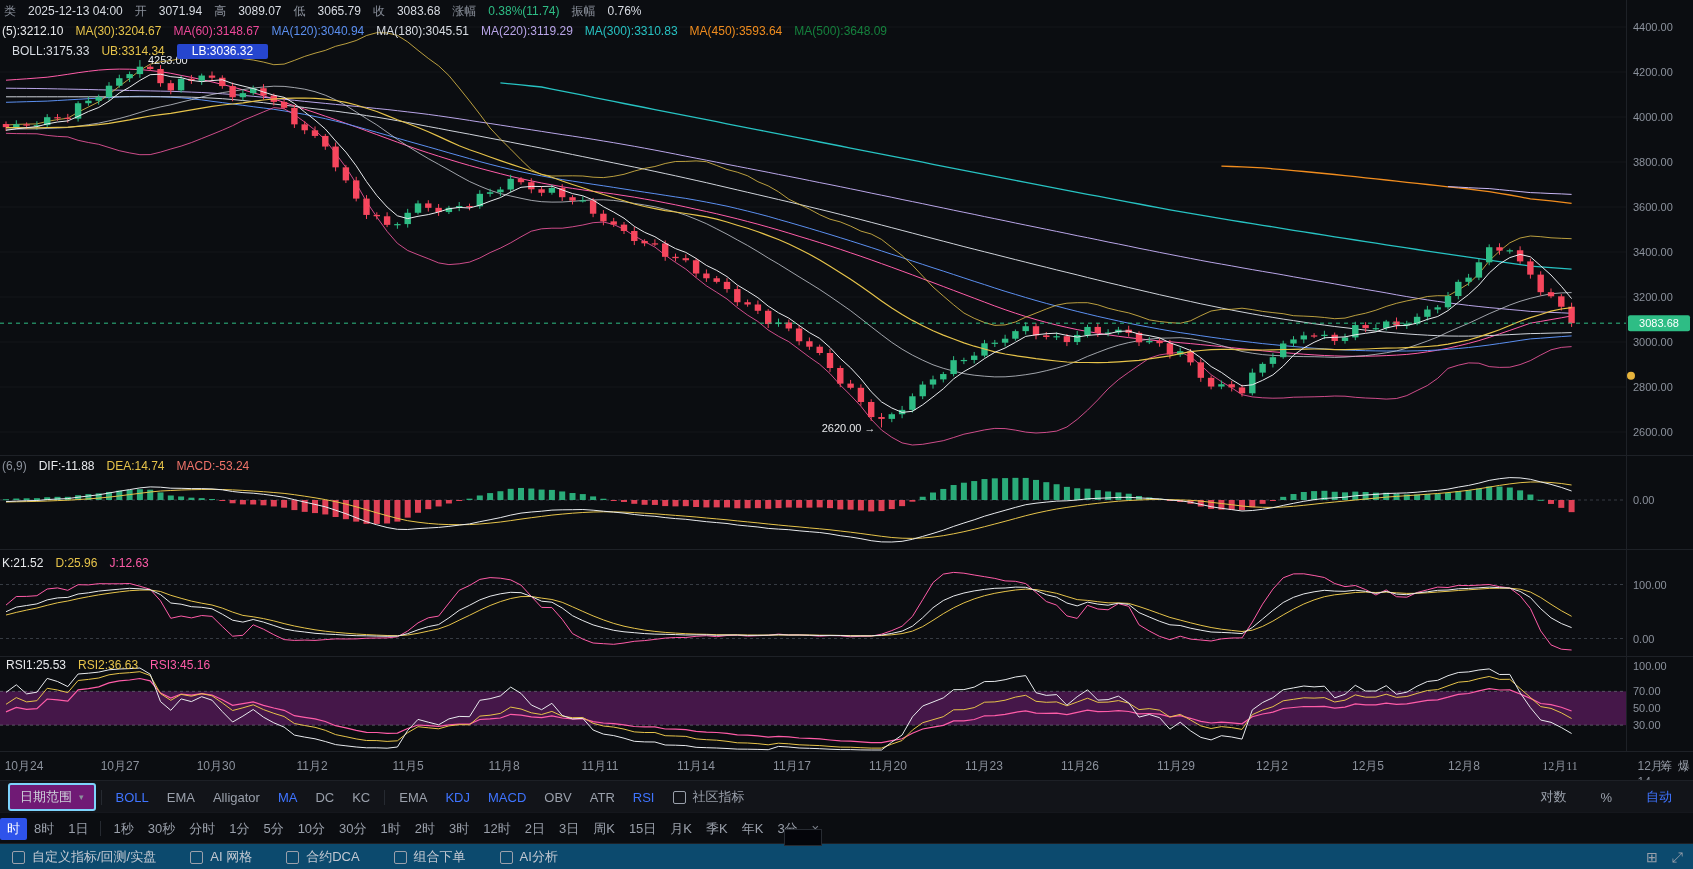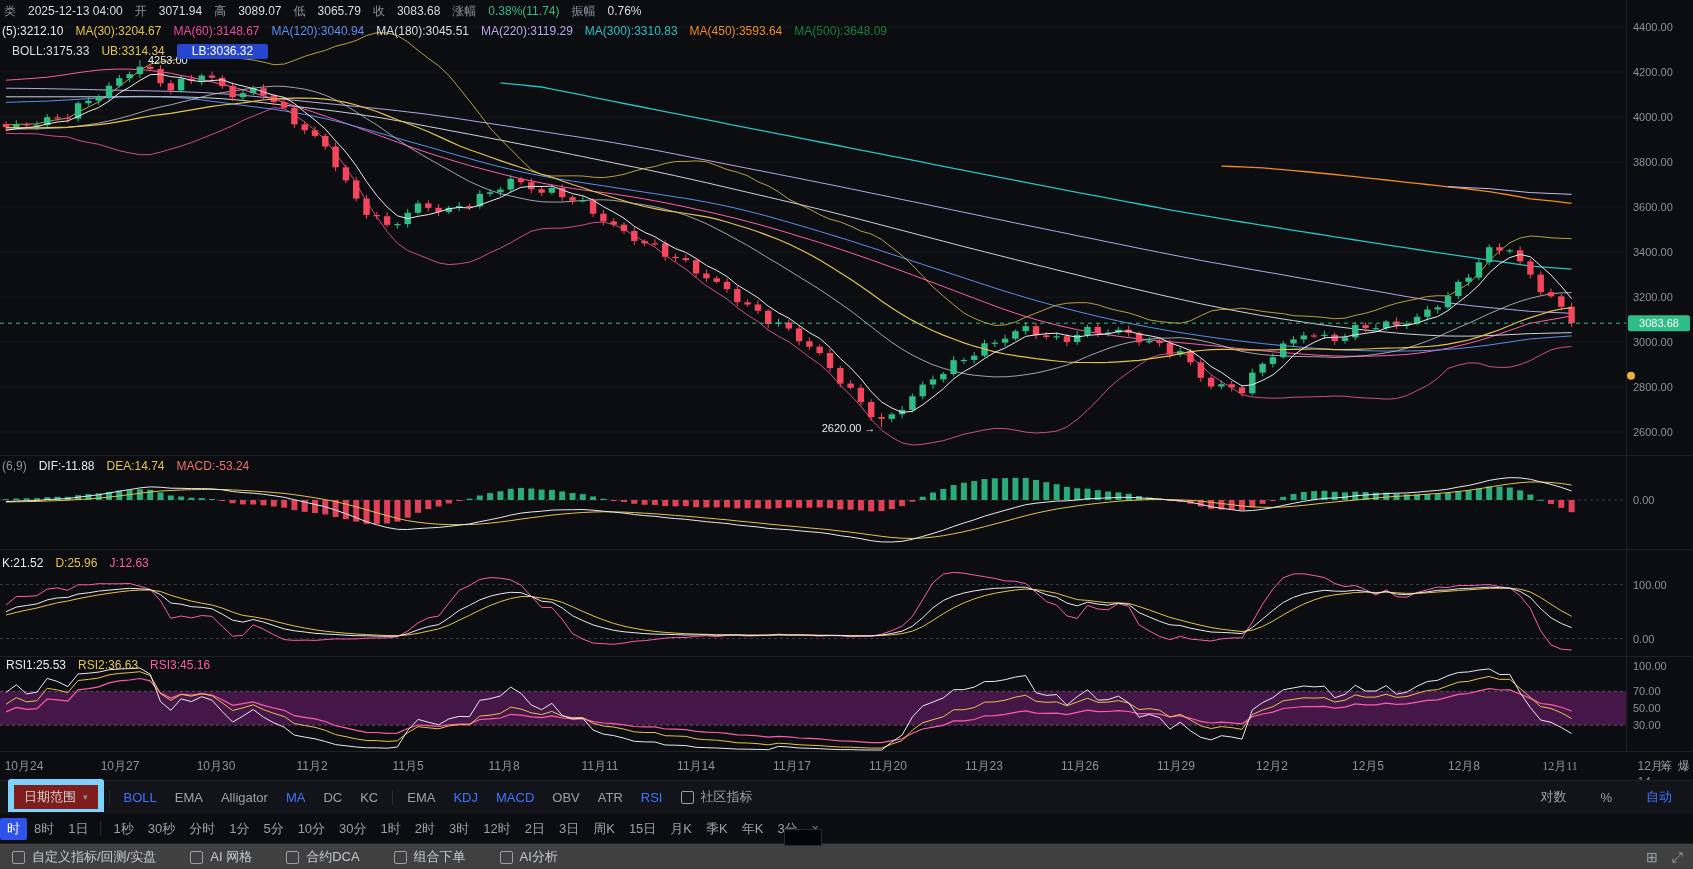--- a/index.html
+++ b/index.html
@@ -13,29 +13,29 @@
   .xaxis{position:absolute;top:752px;left:0;width:1693px;height:28px;font-size:12px;color:#8b919c;}
   .xaxis span{position:absolute;top:6px;transform:translateX(-50%);}
   .toggles{position:absolute;top:758px;left:1660px;font-size:12px;color:#9aa0ab;display:flex;gap:6px;z-index:7;}
   .tb{position:absolute;left:0;right:0;display:flex;align-items:center;}
   .tb1{top:780px;height:32px;background:#121419;border-top:1px solid #1d2026;font-size:13px;color:#9aa0ab;}
   .grp{display:flex;align-items:center;}
   .tb-item{padding:0 9px;cursor:pointer;}
   .tb-item.act{color:#3f74ff;}
   .vsep{width:1px;height:15px;background:#262a31;margin:0 5px;}
   .chip-date{display:flex;align-items:center;gap:7px;margin-left:8px;padding:3px 10px;
-       border:6px solid #7dd3fc;border-radius:3px;color:#cfd3da;background:#7f1d1d;cursor:pointer;}
+       border:2px solid #7dd3fc;border-radius:3px;color:#cfd3da;background:#701a75;cursor:pointer;}
   .caret{font-size:9px;color:#8b919c;}
   .comm{display:flex;gap:6px;align-items:center;margin-left:10px;cursor:pointer;}
   .tb1-right{margin-left:auto;display:flex;align-items:center;padding-right:12px;gap:16px;}
   .tb2{top:812px;height:31px;background:#0b0d11;font-size:13px;color:#9aa0ab;border-top:1px solid #15171d;}
   .tf{padding:2px 7px;cursor:pointer;}
   .tf.sel{background:#2e53eb;color:#fff;border-radius:2px;}
   .tf.close{color:#7d828c;}
-  .tb3{top:843px;height:26px;background:#404040;border-top:1px solid #1d2026;font-size:13px;color:#c3c8d1;padding-left:12px;gap:34px;}
+  .tb3{top:843px;height:26px;background:#0c4a6e;border-top:1px solid #1d2026;font-size:13px;color:#c3c8d1;padding-left:12px;gap:34px;}
   .tb3 .item{display:flex;align-items:center;gap:7px;cursor:pointer;}
   .mini-icon{width:11px;height:11px;border:1px solid #9aa0ab;border-radius:2px;display:inline-block;}
   .tb3-right{margin-left:auto;display:flex;gap:14px;padding-right:10px;color:#9aa0ab;font-size:14px;}
   .artifact{position:absolute;left:784px;top:829px;width:36px;height:15px;background:#04050a;border:1px solid #272b32;z-index:9;}
 </style>
 </head>
 <body>
 
 <div class="app">
   <svg id="chart-svg" width="1693" height="752">

